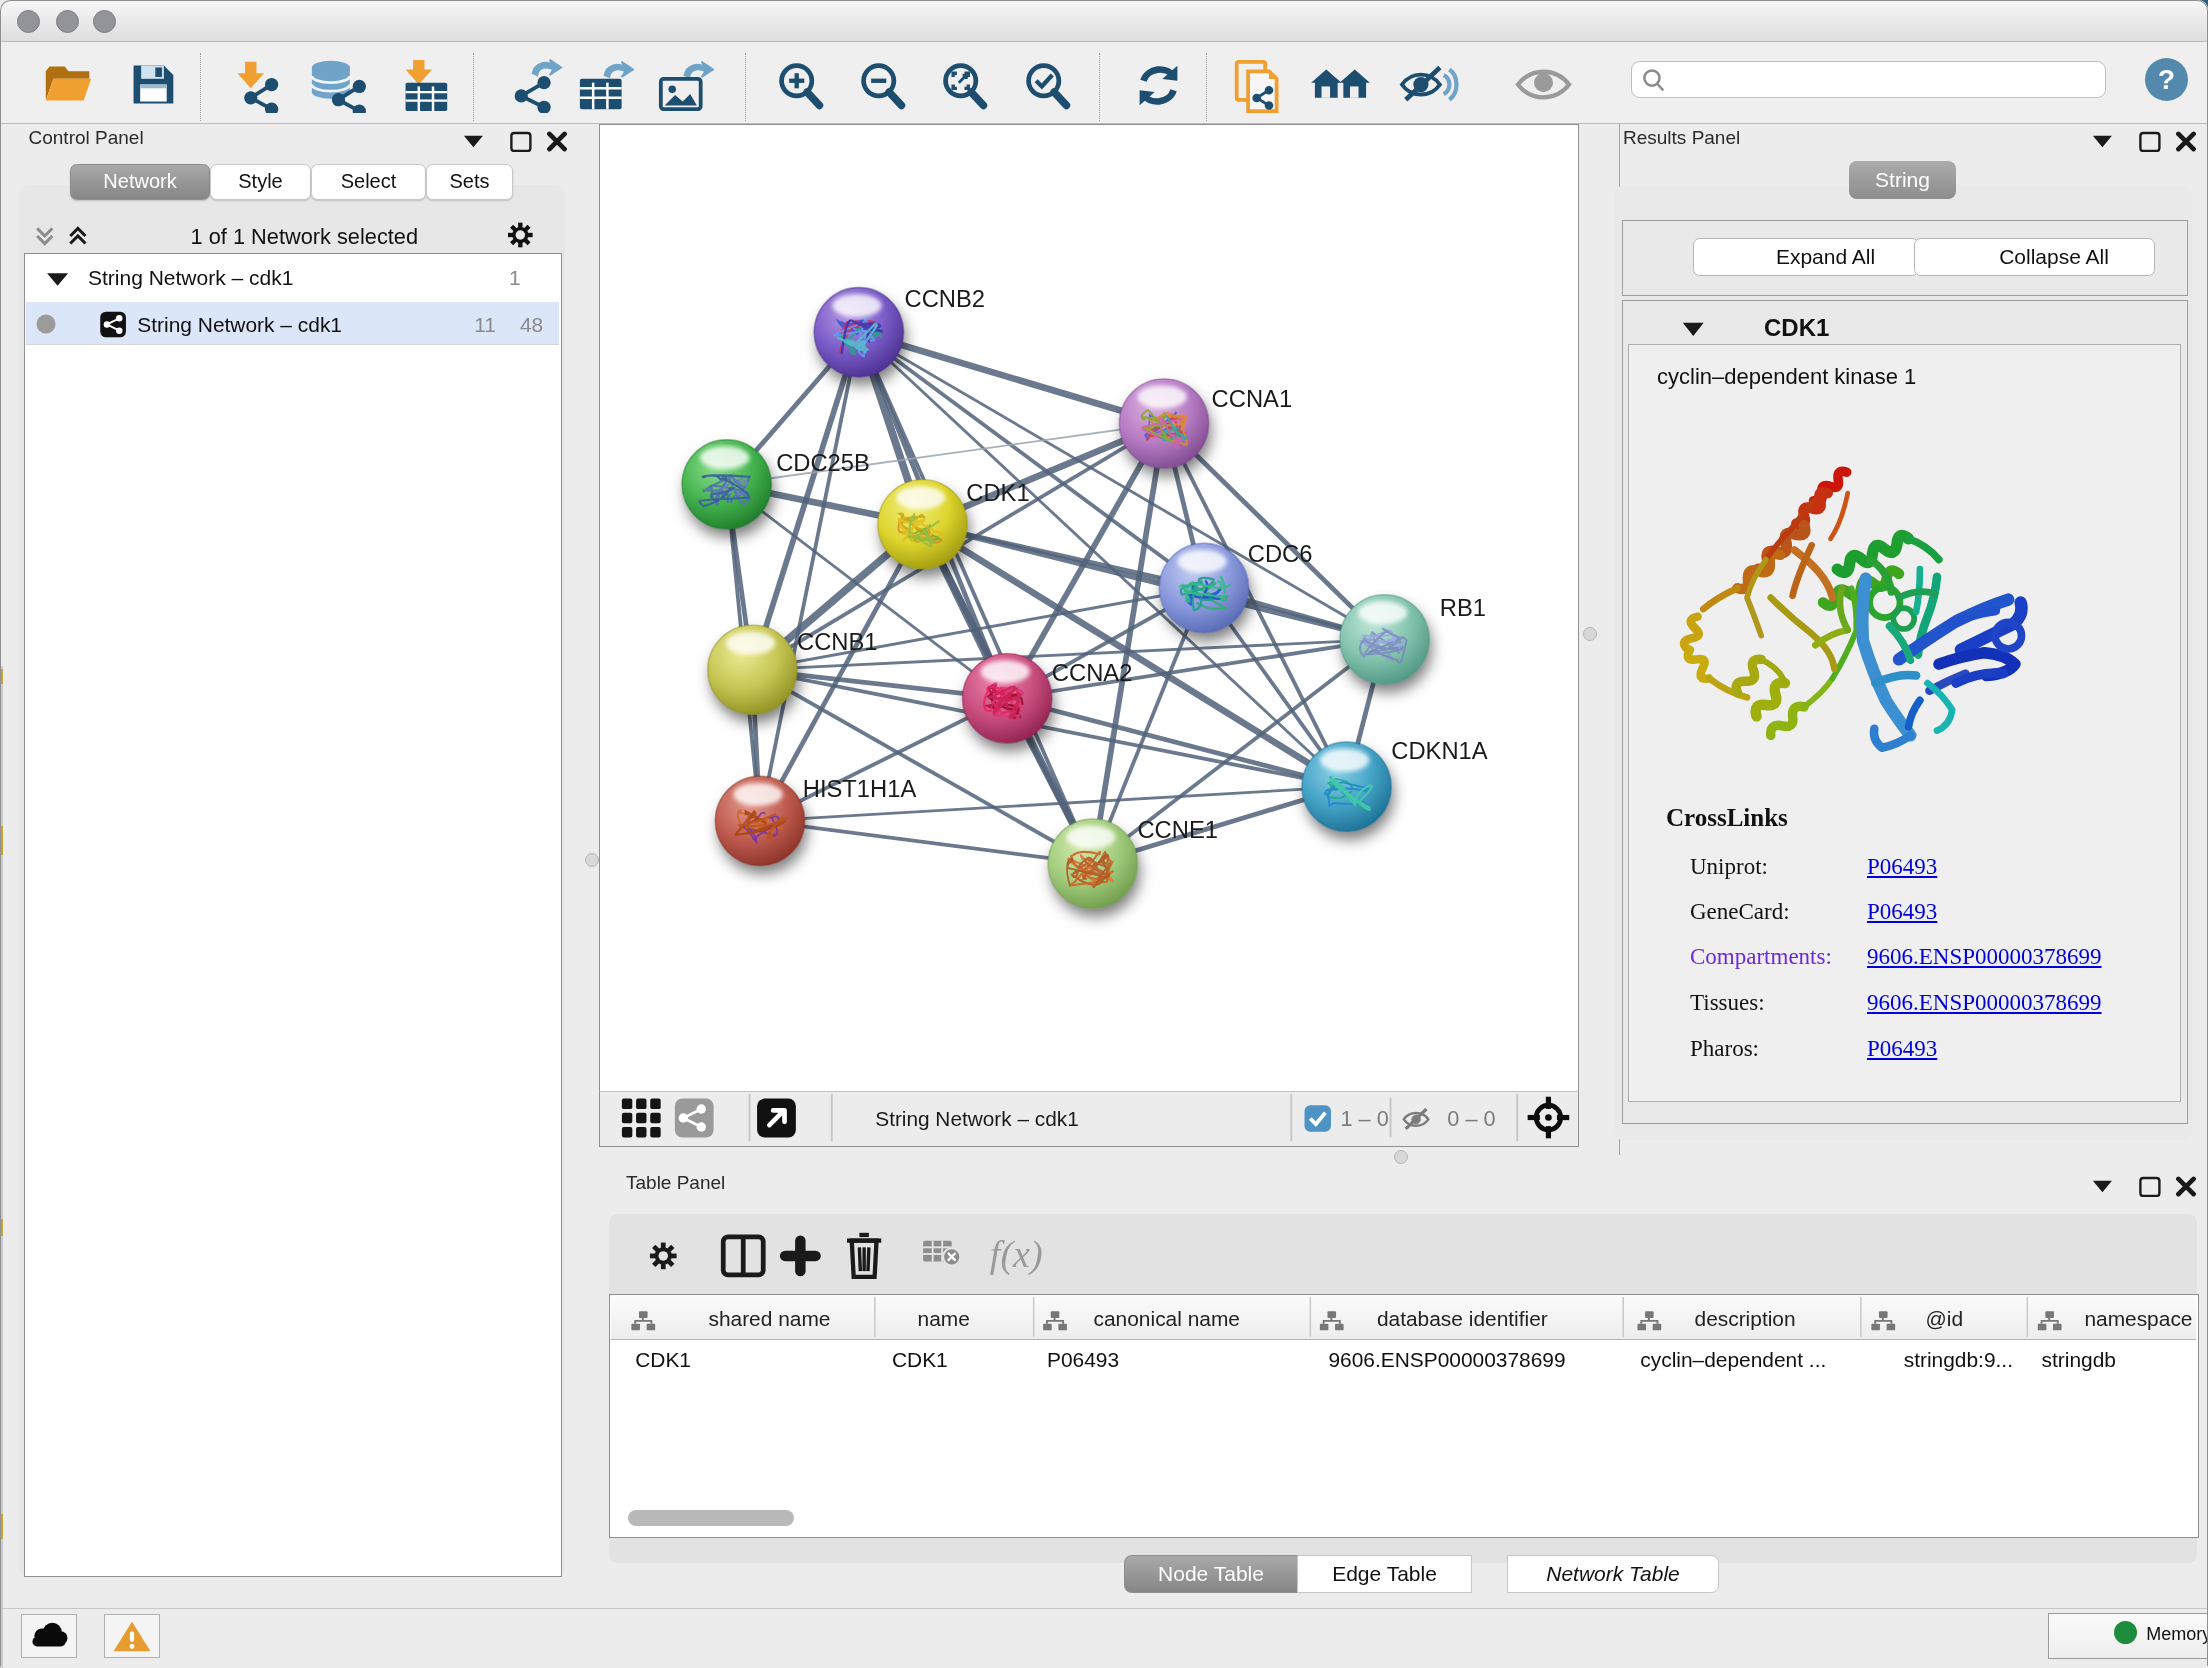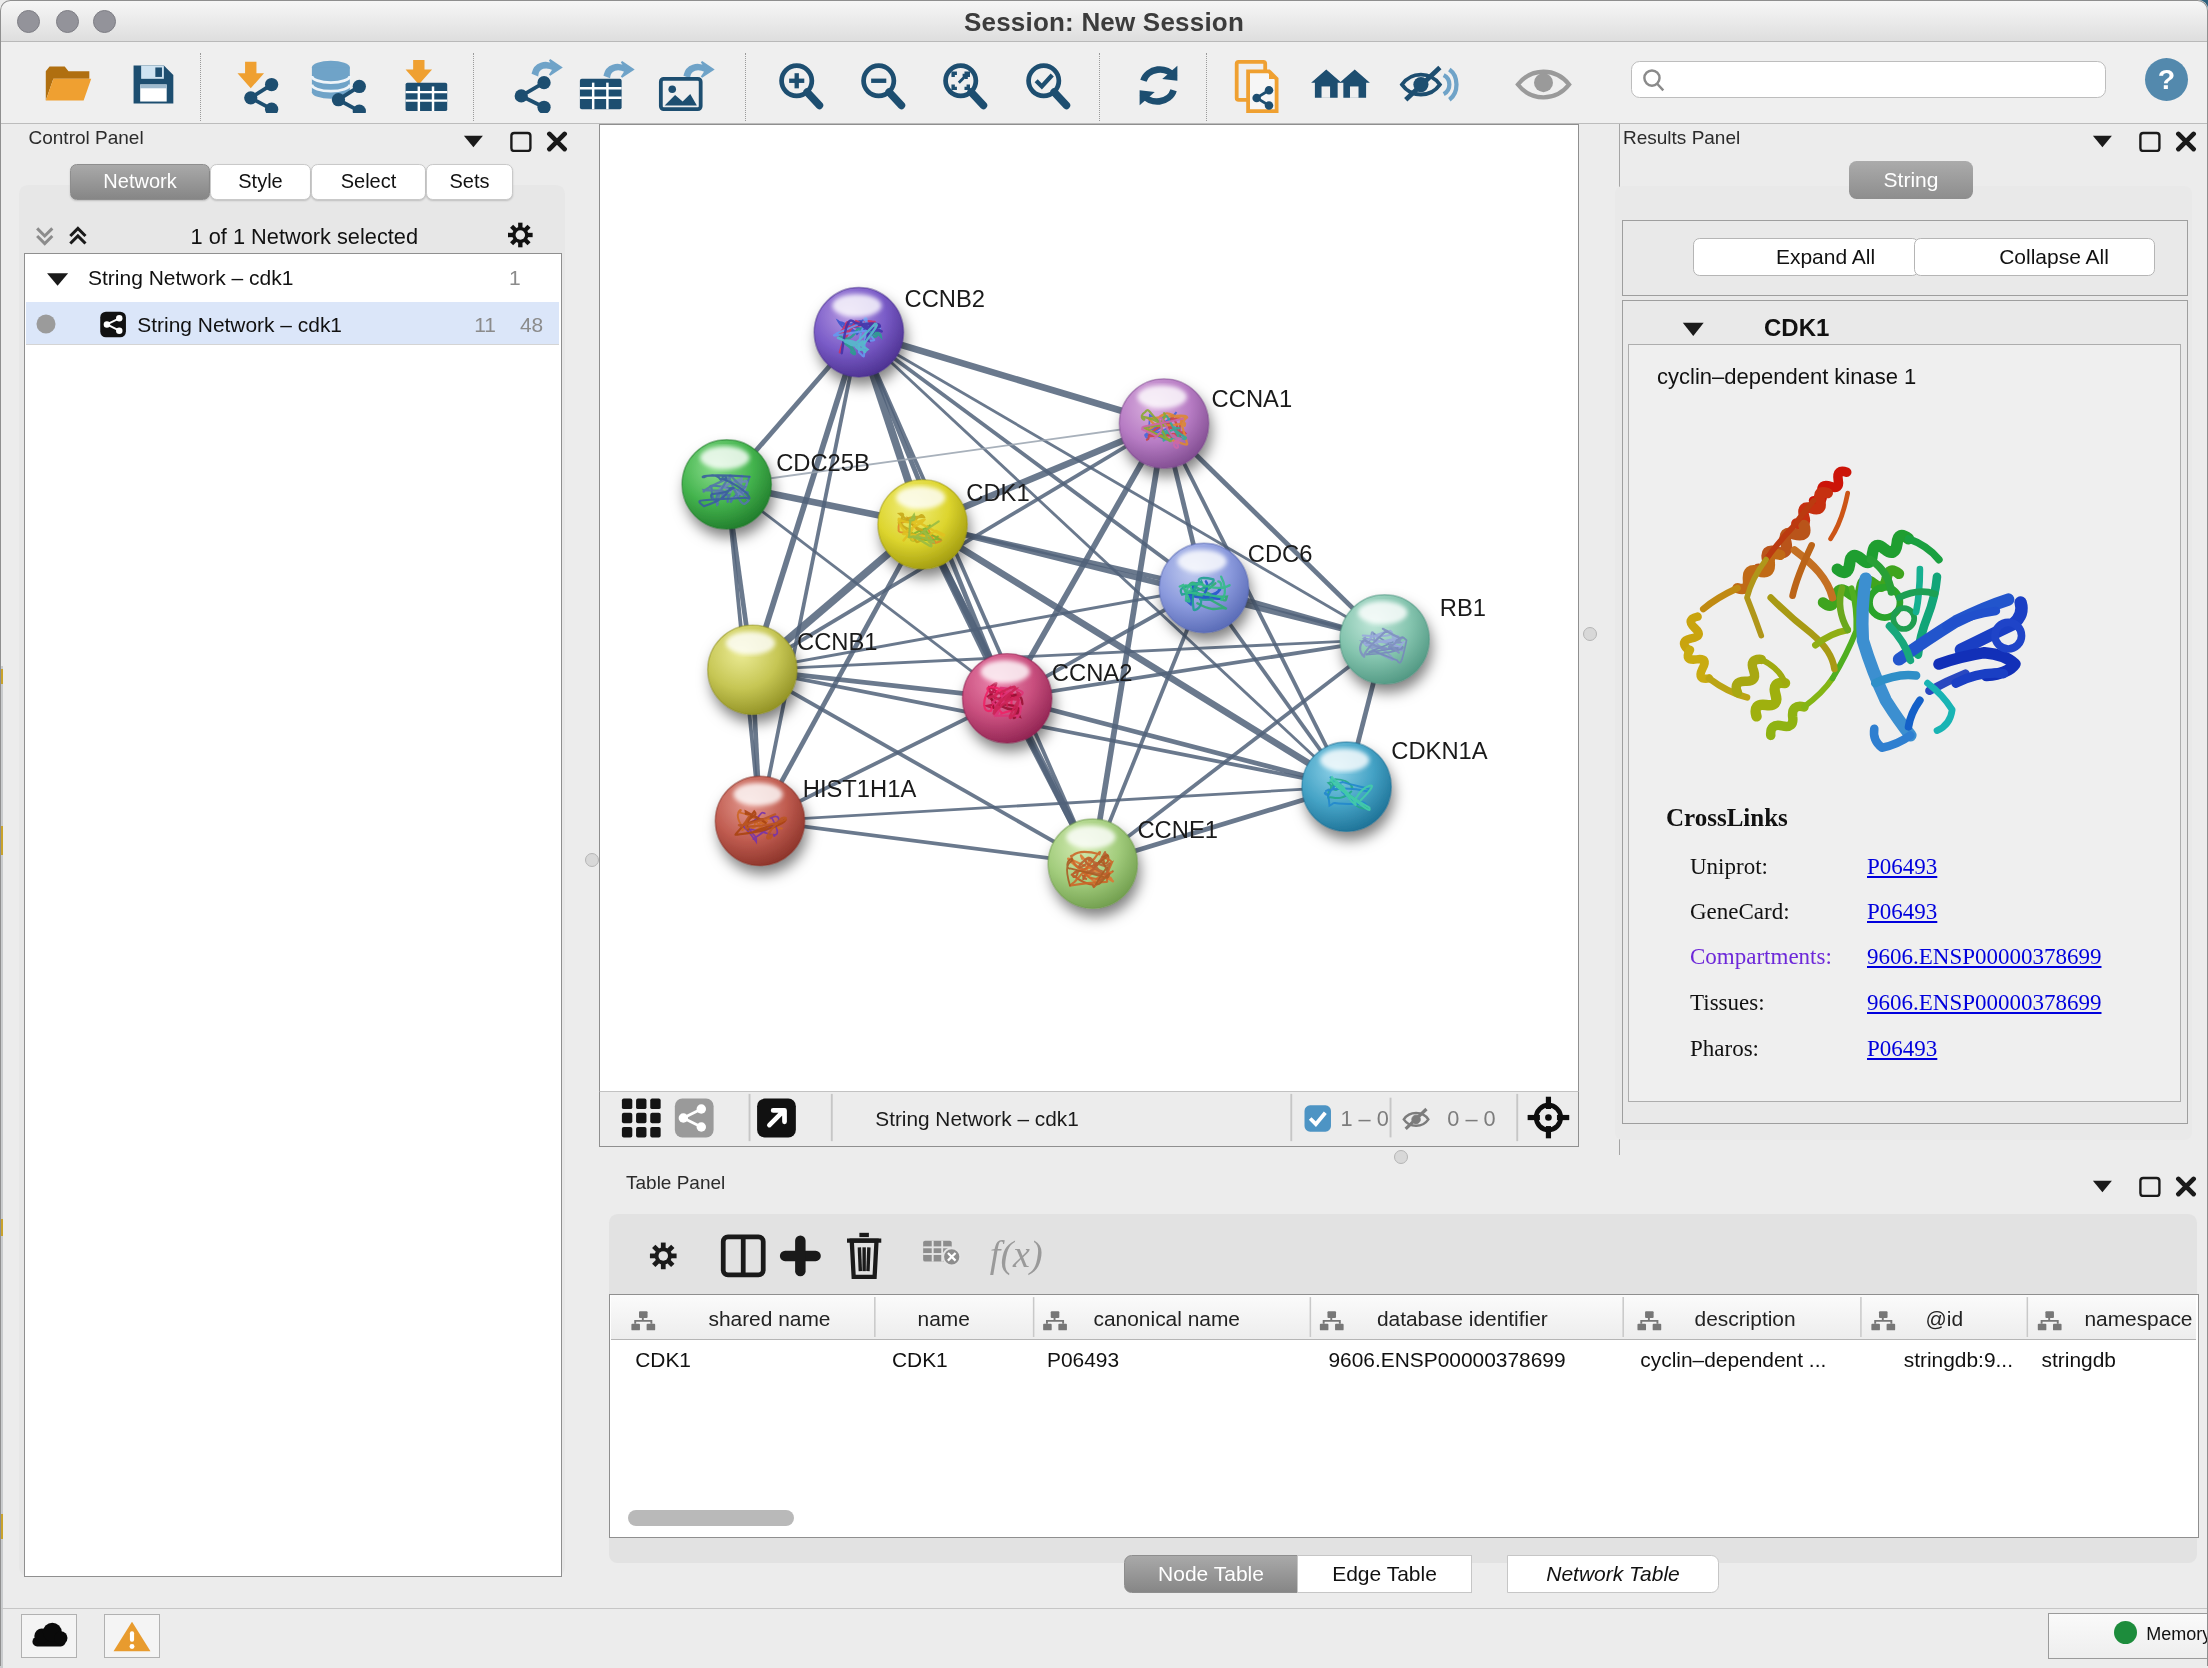--- a/index.html
+++ b/index.html
@@ -23,21 +23,21 @@
 #row1{left:26px;top:254px;width:533px;height:49px;background:#fff;}
 #row2{left:26px;top:302px;width:533px;height:42px;background:#dbe6f9;border-bottom:1px solid #d4d4d4;}
 .rowtxt{font-size:21px;color:#111;}
 .rownum{font-size:21px;color:#8b8b8b;}
 
 #netcanvas{left:599px;top:124px;width:978px;height:967px;background:#fff;border:1px solid #8f8f8f;}
 #netbar{left:599px;top:1091px;width:978px;height:54px;background:#ececec;border:1px solid #8f8f8f;border-top:1px solid #c2c2c2;}
 
 #rpanel{left:1619px;top:124px;width:590px;height:1031px;background:#ececec;border-left:1.9px solid #a5a5a5;}
 #rp-box{left:1615px;top:186px;width:577px;height:954px;background:#e9e9e9;border-radius:7.6px;}
-#stringtab{left:1849px;top:161px;width:124px;height:38px;background:linear-gradient(#ababab,#8d8d8d);border-radius:7.6px;color:#fff;font-size:21px;text-align:center;line-height:38px;}
+#stringtab{left:1849px;top:161px;width:107px;height:38px;background:linear-gradient(#ababab,#8d8d8d);border-radius:7.6px;color:#fff;font-size:21px;text-align:center;line-height:38px;}
 #rp-boxA{left:1622px;top:220px;width:564px;height:74px;border:1.9px solid #9e9e9e;}
 #rp-boxB{left:1622px;top:300px;width:564px;height:822px;border:1.9px solid #9e9e9e;}
 .rbtn{position:absolute;top:238px;height:36px;background:#fff;border:1px solid #b5b5b5;border-radius:6.7px;font-size:21px;text-align:center;line-height:35px;color:#111;padding-left:39px;}
 #rp-inner{left:1628px;top:344px;width:551px;height:756px;background:#efefef;border:1px solid #adadad;}
 .serif{font-family:"Liberation Serif",serif;}
 .xl{font-size:22px;color:#111;}
 .xlink{color:#0000dd;text-decoration:underline;}
 
 #tp-toolbox{left:609px;top:1214px;width:1588px;height:349px;background:#e2e2e2;border-radius:8.6px;}
 #tp-table{left:609px;top:1294px;width:1588px;height:242px;background:#fff;border:1.9px solid #8f8f8f;}
@@ -55,21 +55,20 @@
 <div class="abs" style="left:0;top:666px;width:2.9px;height:1002px;background:#c9cbcd;"></div>
 <div class="abs" style="left:0;top:669px;width:2.9px;height:15px;background:#c9a32c;"></div>
 <div class="abs" style="left:0;top:826px;width:2.9px;height:28.5px;background:#c9a32c;"></div>
 <div class="abs" style="left:0;top:1219px;width:2.9px;height:17px;background:#c9a32c;"></div>
 <div class="abs" style="left:0;top:1514px;width:2.9px;height:25px;background:#c9a32c;"></div>
 <div class="abs" style="left:0;top:0;width:2206px;height:1665px;border:1.4px solid #8f8f8f;border-bottom:none;border-radius:10.5px 10.5px 0 0;pointer-events:none;z-index:50;"></div>
 <div id="titlebar" class="abs">
   <div class="tl" style="left:17px;"></div>
   <div class="tl" style="left:56px;"></div>
   <div class="tl" style="left:93px;"></div>
-  <div id="title">Session: New Session</div>
 </div>
 <div id="toolbar" class="abs">
   <div class="vsep" style="left:200px;"></div>
   <div class="vsep" style="left:473px;"></div>
   <div class="vsep" style="left:745px;"></div>
   <div class="vsep" style="left:1099px;"></div>
   <div class="vsep" style="left:1206px;"></div>
   <svg class="ticon" style="left:40px;" width="57" height="53" viewBox="0 0 60 56">
       <path d="M6 14 L6 45 L14 22 L52 22 L52 14 L30 14 L26 9 L10 9 Z" fill="#b06f10"></path>
       <path d="M14 22 L54 22 L46 45 L6 45 Z" fill="#efA031"></path>

